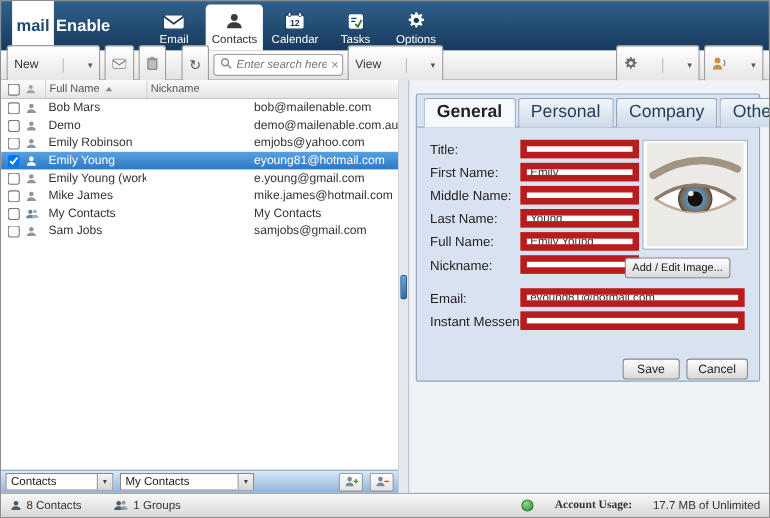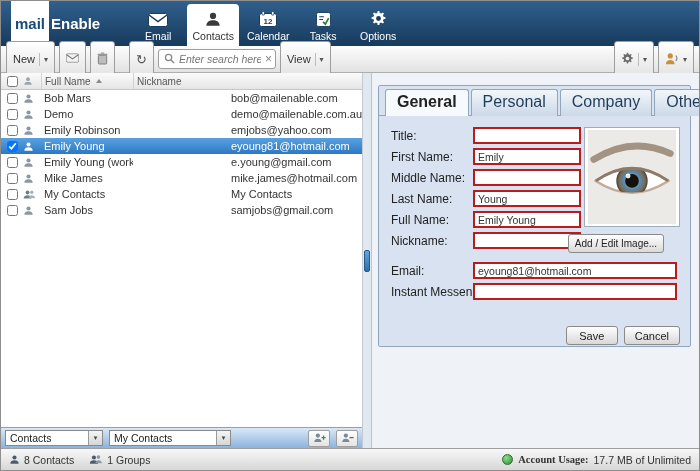--- a/index.html
+++ b/index.html
@@ -13,21 +13,21 @@
   .logo-mail { background:#fff; color:#1b4a77; font-weight:bold; font-size:15px; padding:17px 4px; border-radius:3px; }
   .logo-enable { color:#fff; font-weight:bold; font-size:15px; margin-left:2px; }
   .nav { display:flex; height:100%; align-items:flex-end; margin-left:18px; }
   .nav-item { width:52px; height:42px; display:flex; flex-direction:column; align-items:center; justify-content:flex-end; padding-bottom:4px; color:#fff; cursor:pointer; margin-right:3px; }
   .nav-item .nav-label { font-size:10.5px; margin-top:3px; white-space:nowrap; }
   .nav-item.active { background:#fff; border-radius:4px 4px 0 0; color:#333; }
   .nav-icon { height:17px; display:flex; align-items:flex-end; justify-content:center; }
 
   
   .toolbar { height:27px; flex:0 0 27px; background:linear-gradient(#fdfdfd,#e2e2e2); border-bottom:1px solid #aeaeae; display:flex; align-items:center; padding:0 5px; gap:4px; }
-  .tb-btn { height:36px; border:1px solid #9e9e9e; border-radius:3px; background:linear-gradient(#ffffff,#e3e3e3); display:flex; align-items:center; padding:0 6px; font-size:11px; color:#333; cursor:pointer; }
+  .tb-btn { height:36px; border:1px solid #9e9e9e; border-radius:3px; background:linear-gradient(#ffffff,#e3e3e3); display:flex; align-items:center; padding:0 6px; font-size:11px; color:#333; cursor:pointer;gap:18px; }
   .tb-divider { width:1px; height:13px; background:#bdbdbd; margin:0 4px; }
   .tb-arrow { font-size:8px; color:#555; }
   .search-box { height:20px; background:#fff; border:1px solid #9e9e9e; border-radius:3px; display:flex; align-items:center; padding:0 5px; width:118px; gap:4px; }
   .search-box input { border:none; outline:none; font-style:italic; color:#888; font-size:10.5px; width:82px; font-family:inherit; background:transparent; }
   .clear-x { color:#888; font-size:12px; cursor:pointer; line-height:1; }
   .spacer { flex:1; }
 
   
   .main { flex:1; display:flex; min-height:0; }
   .left-pane { width:362px; flex:0 0 362px; display:flex; flex-direction:column; background:#fff; border-right:1px solid #c3c9d0; }
@@ -57,31 +57,31 @@
 
   
   .right-pane { flex:1; background:#eff2f6; padding:12px 8px 0 6px; min-width:0; }
   .panel { background:#d8e2f0; border:1px solid #8fa6bd; border-radius:2px; height:262px; position:relative; }
   .tabs { display:flex; padding:3px 6px 0; gap:2px; border-bottom:1px solid #8fa6bd; }
   .tab { border:1px solid #8fa6bd; border-bottom:none; border-radius:3px 3px 0 0; padding:3px 11px 4px; background:linear-gradient(#f2f6fa,#ccd9e8); color:#1f3c5a; font-size:16px; cursor:pointer; margin-bottom:-1px; }
   .tab.active { background:#f7fafd; font-weight:bold; color:#222; padding-bottom:5px; }
   .form-area { padding:11px 10px 0 12px; position:relative; height:204px; }
   .frow { display:flex; align-items:center; margin-bottom:4px; }
   .flabel { width:82px; flex:0 0 82px; font-size:12px; color:#222; white-space:nowrap; }
-  .finput { width:108px; height:17px; border:2px solid #b91c1c; background:#fff; font-size:10.5px; padding:0 3px; font-family:inherit; color:#333; outline:none; }
+  .finput { width:108px; height:17px; border:6px solid #b91c1c; background:#fff; font-size:10.5px; padding:0 3px; font-family:inherit; color:#333; outline:none; }
   .finput.wide { width:204px; }
   .frow.gap-top { margin-top:13px; }
   .image-box { position:absolute; right:10px; top:11px; width:96px; height:100px; background:#fff; border:1px solid #9daebf; padding:2px; }
   .image-box svg { width:100%; height:100%; display:block; }
   .addedit-btn { position:absolute; right:26px; top:118px; width:96px; height:19px; border:1px solid #8a8a8a; border-radius:3px; background:linear-gradient(#fefefe,#dadada); font-size:10px; color:#222; display:flex; align-items:center; justify-content:center; cursor:pointer; white-space:nowrap; }
   .btn-row { display:flex; justify-content:flex-end; gap:6px; padding:6px 10px 0 0; }
   .btn { min-width:52px; height:19px; border:1px solid #8a8a8a; border-radius:3px; background:linear-gradient(#fefefe,#d8d8d8); font-size:11px; color:#222; display:flex; align-items:center; justify-content:center; cursor:pointer; padding:0 10px; }
 
   
-  .status-bar { height:22px; flex:0 0 22px; background:linear-gradient(#f8f8f8,#d7d7d7); border-top:1px solid #9f9f9f; display:flex; align-items:center; padding:0 8px; font-size:10.5px; color:#333; gap:5px; }
+  .status-bar { height:22px; flex:0 0 22px; background:linear-gradient(#f8f8f8,#d7d7d7); border-top:1px solid #9f9f9f; display:flex; align-items:center; padding:0 8px; font-size:10.5px; color:#333; gap:19px; }
   .sb-group { display:flex; align-items:center; gap:4px; margin-right:10px; }
   .usage-dot { width:11px; height:11px; border-radius:50%; background:radial-gradient(circle at 35% 30%, #8fdc8f, #2f8f2f); border:1px solid #257225; }
   .bold { font-weight:bold;font-family:Liberation Serif, serif; }
 </style>
 </head>
 <body>
 
 <div id="app">
 
   <div class="header">

